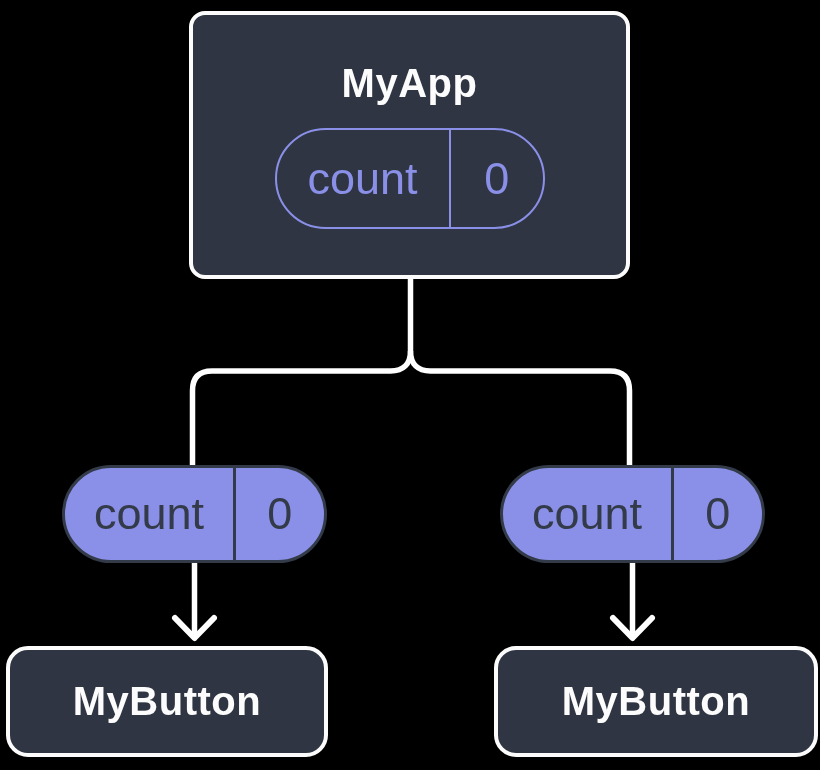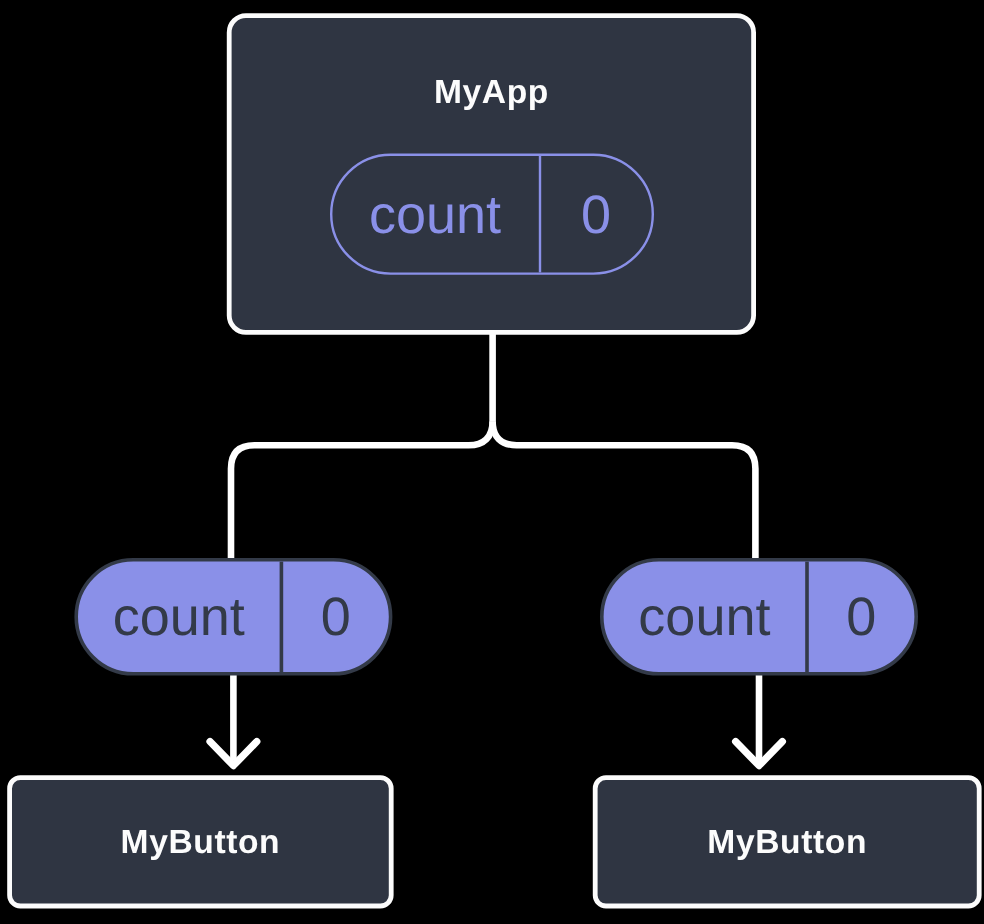--- a/index.html
+++ b/index.html
@@ -28,30 +28,30 @@
     box-sizing: border-box;
     z-index: 1;
   }
   .node-root {
     left: 189px; top: 11px;
     width: 441px; height: 268px;
     border-radius: 16px;
   }
   .node-leaf {
     height: 111px;
-    border-radius: 11px;
+    border-radius: 22px;
     display: flex;
     align-items: center;
     justify-content: center;
   }
   .node-leaf-left  { left: 6px;   top: 646px; width: 322px; }
   .node-leaf-right { left: 494px; top: 646px; width: 324px; }
   .node-title {
     color: #FCFCFC;
-    font-size: 28px;
+    font-size: 40px;
     font-weight: 700;
     letter-spacing: 0.5px;
     text-align: center;
   }
   .root-title {
     position: absolute;
     left: 0; right: 0;
     top: 46px;
   }
   .pill {

